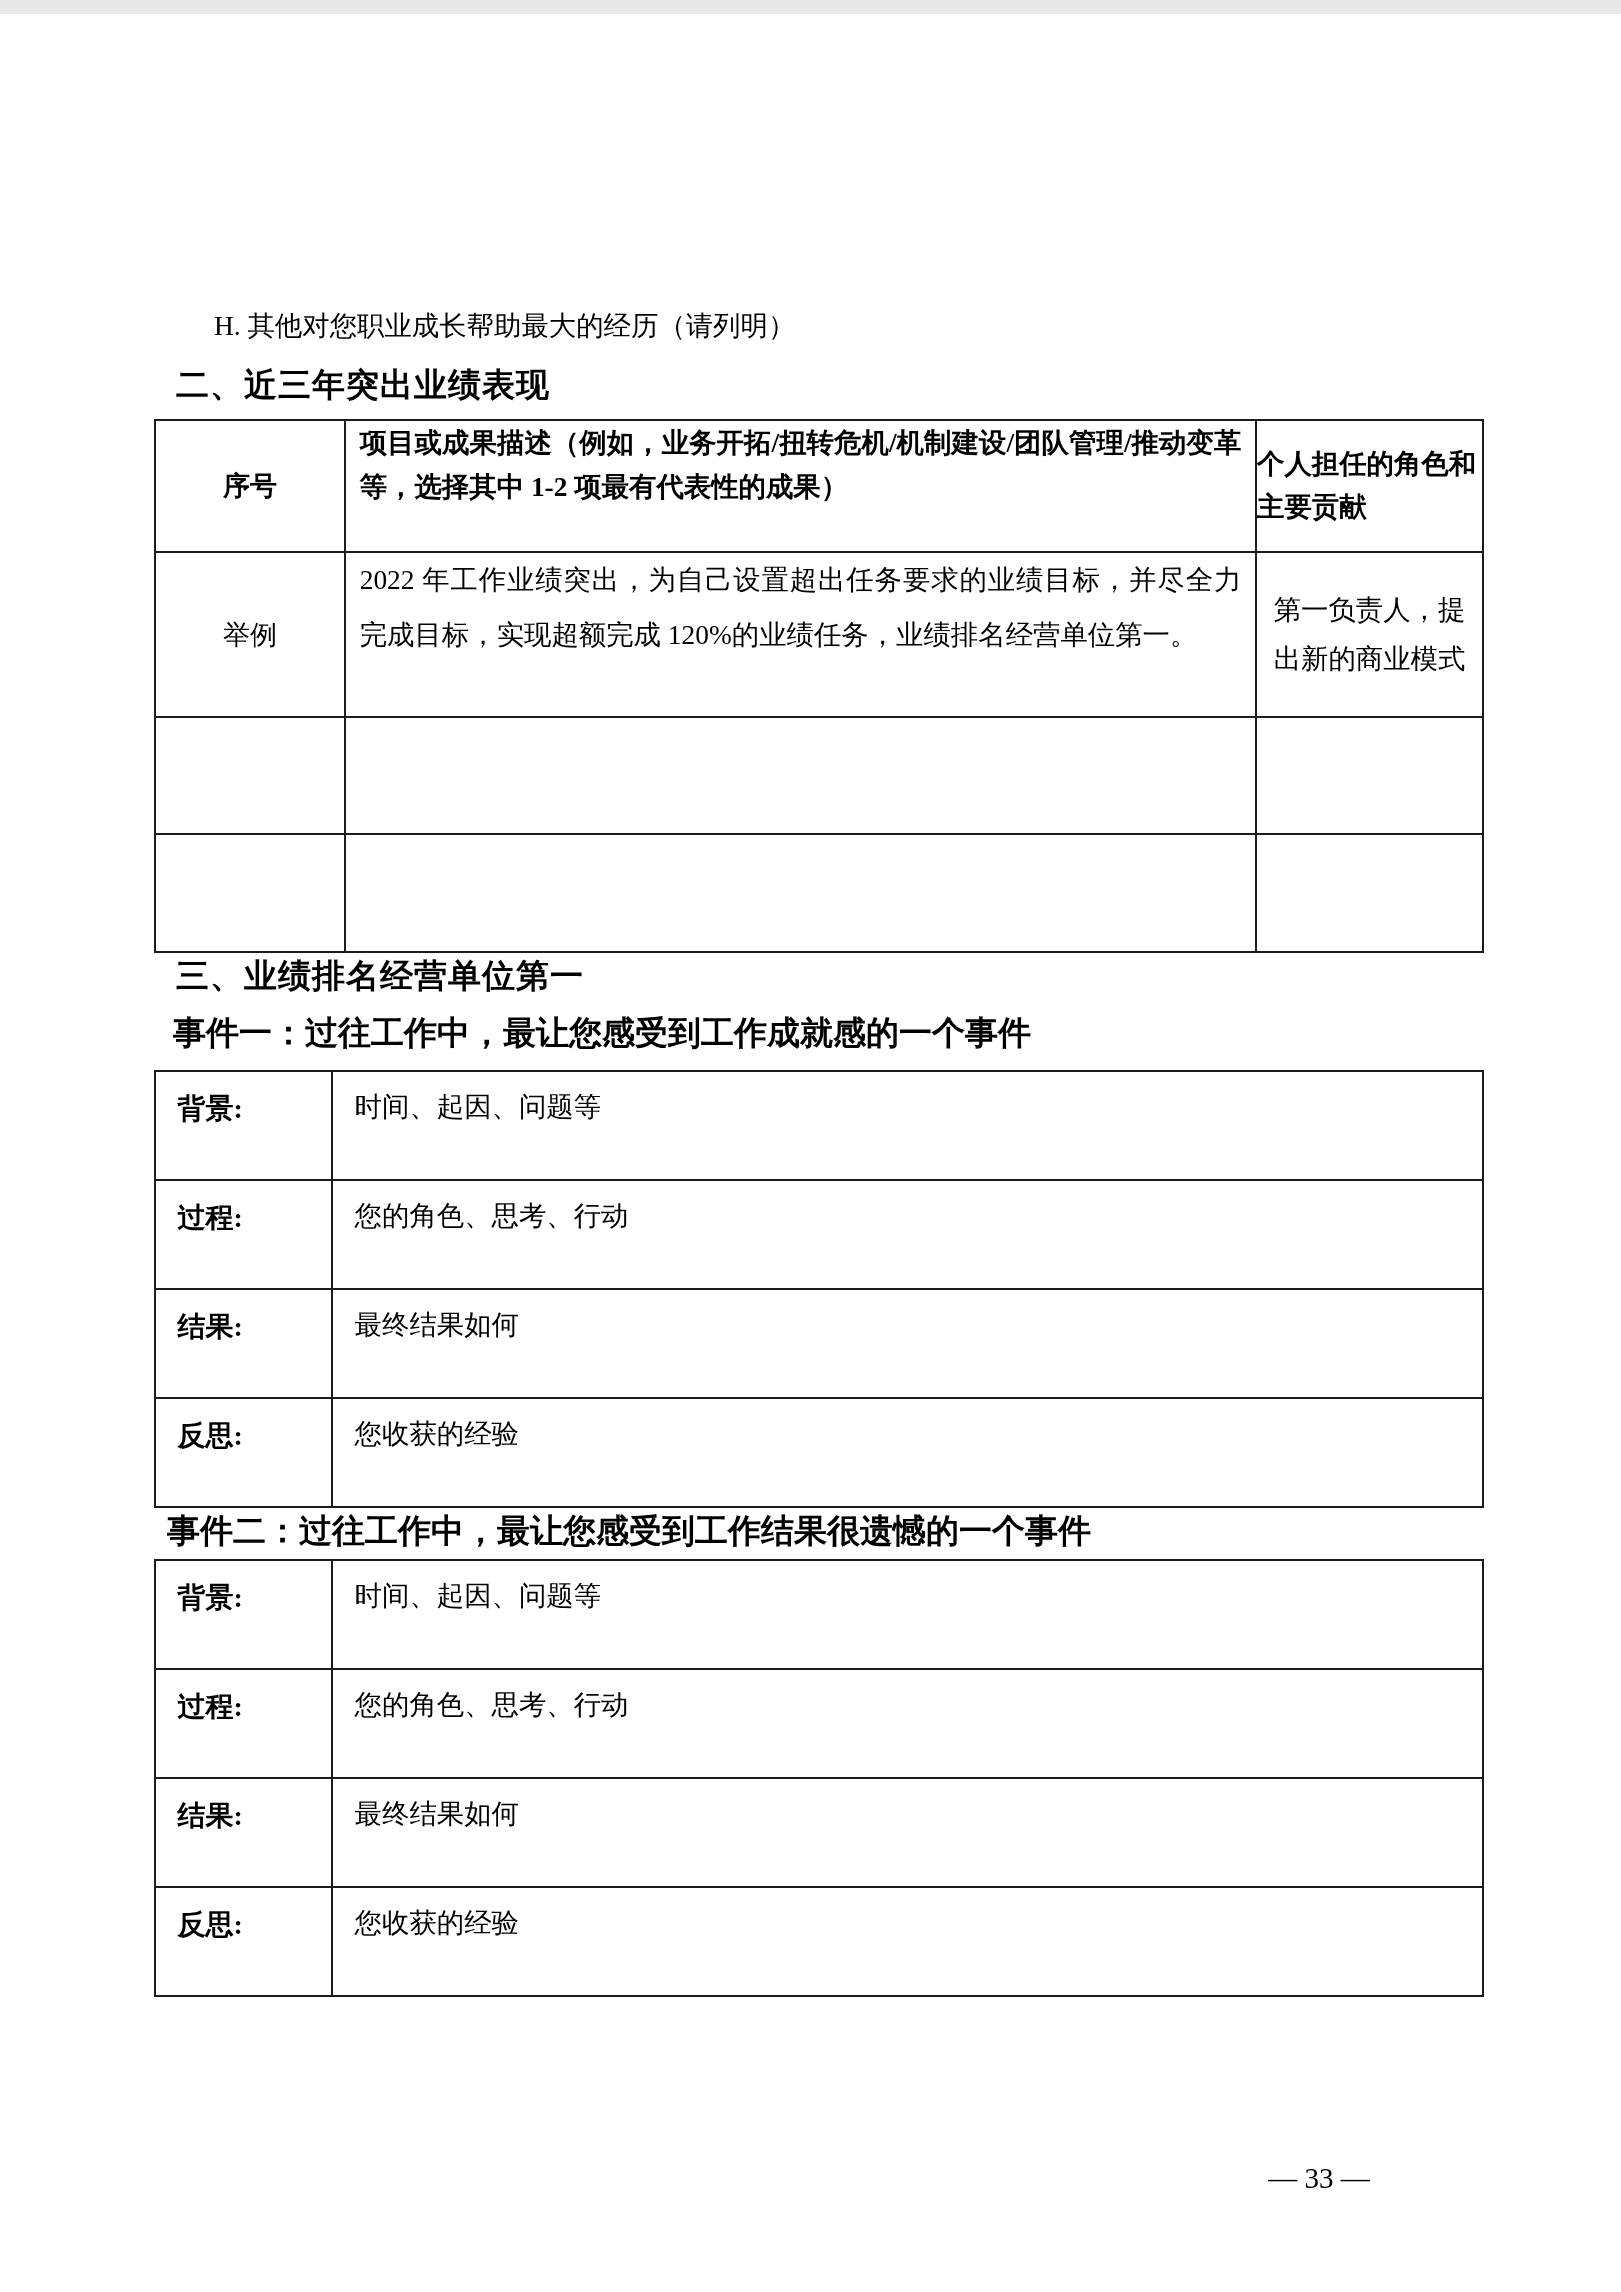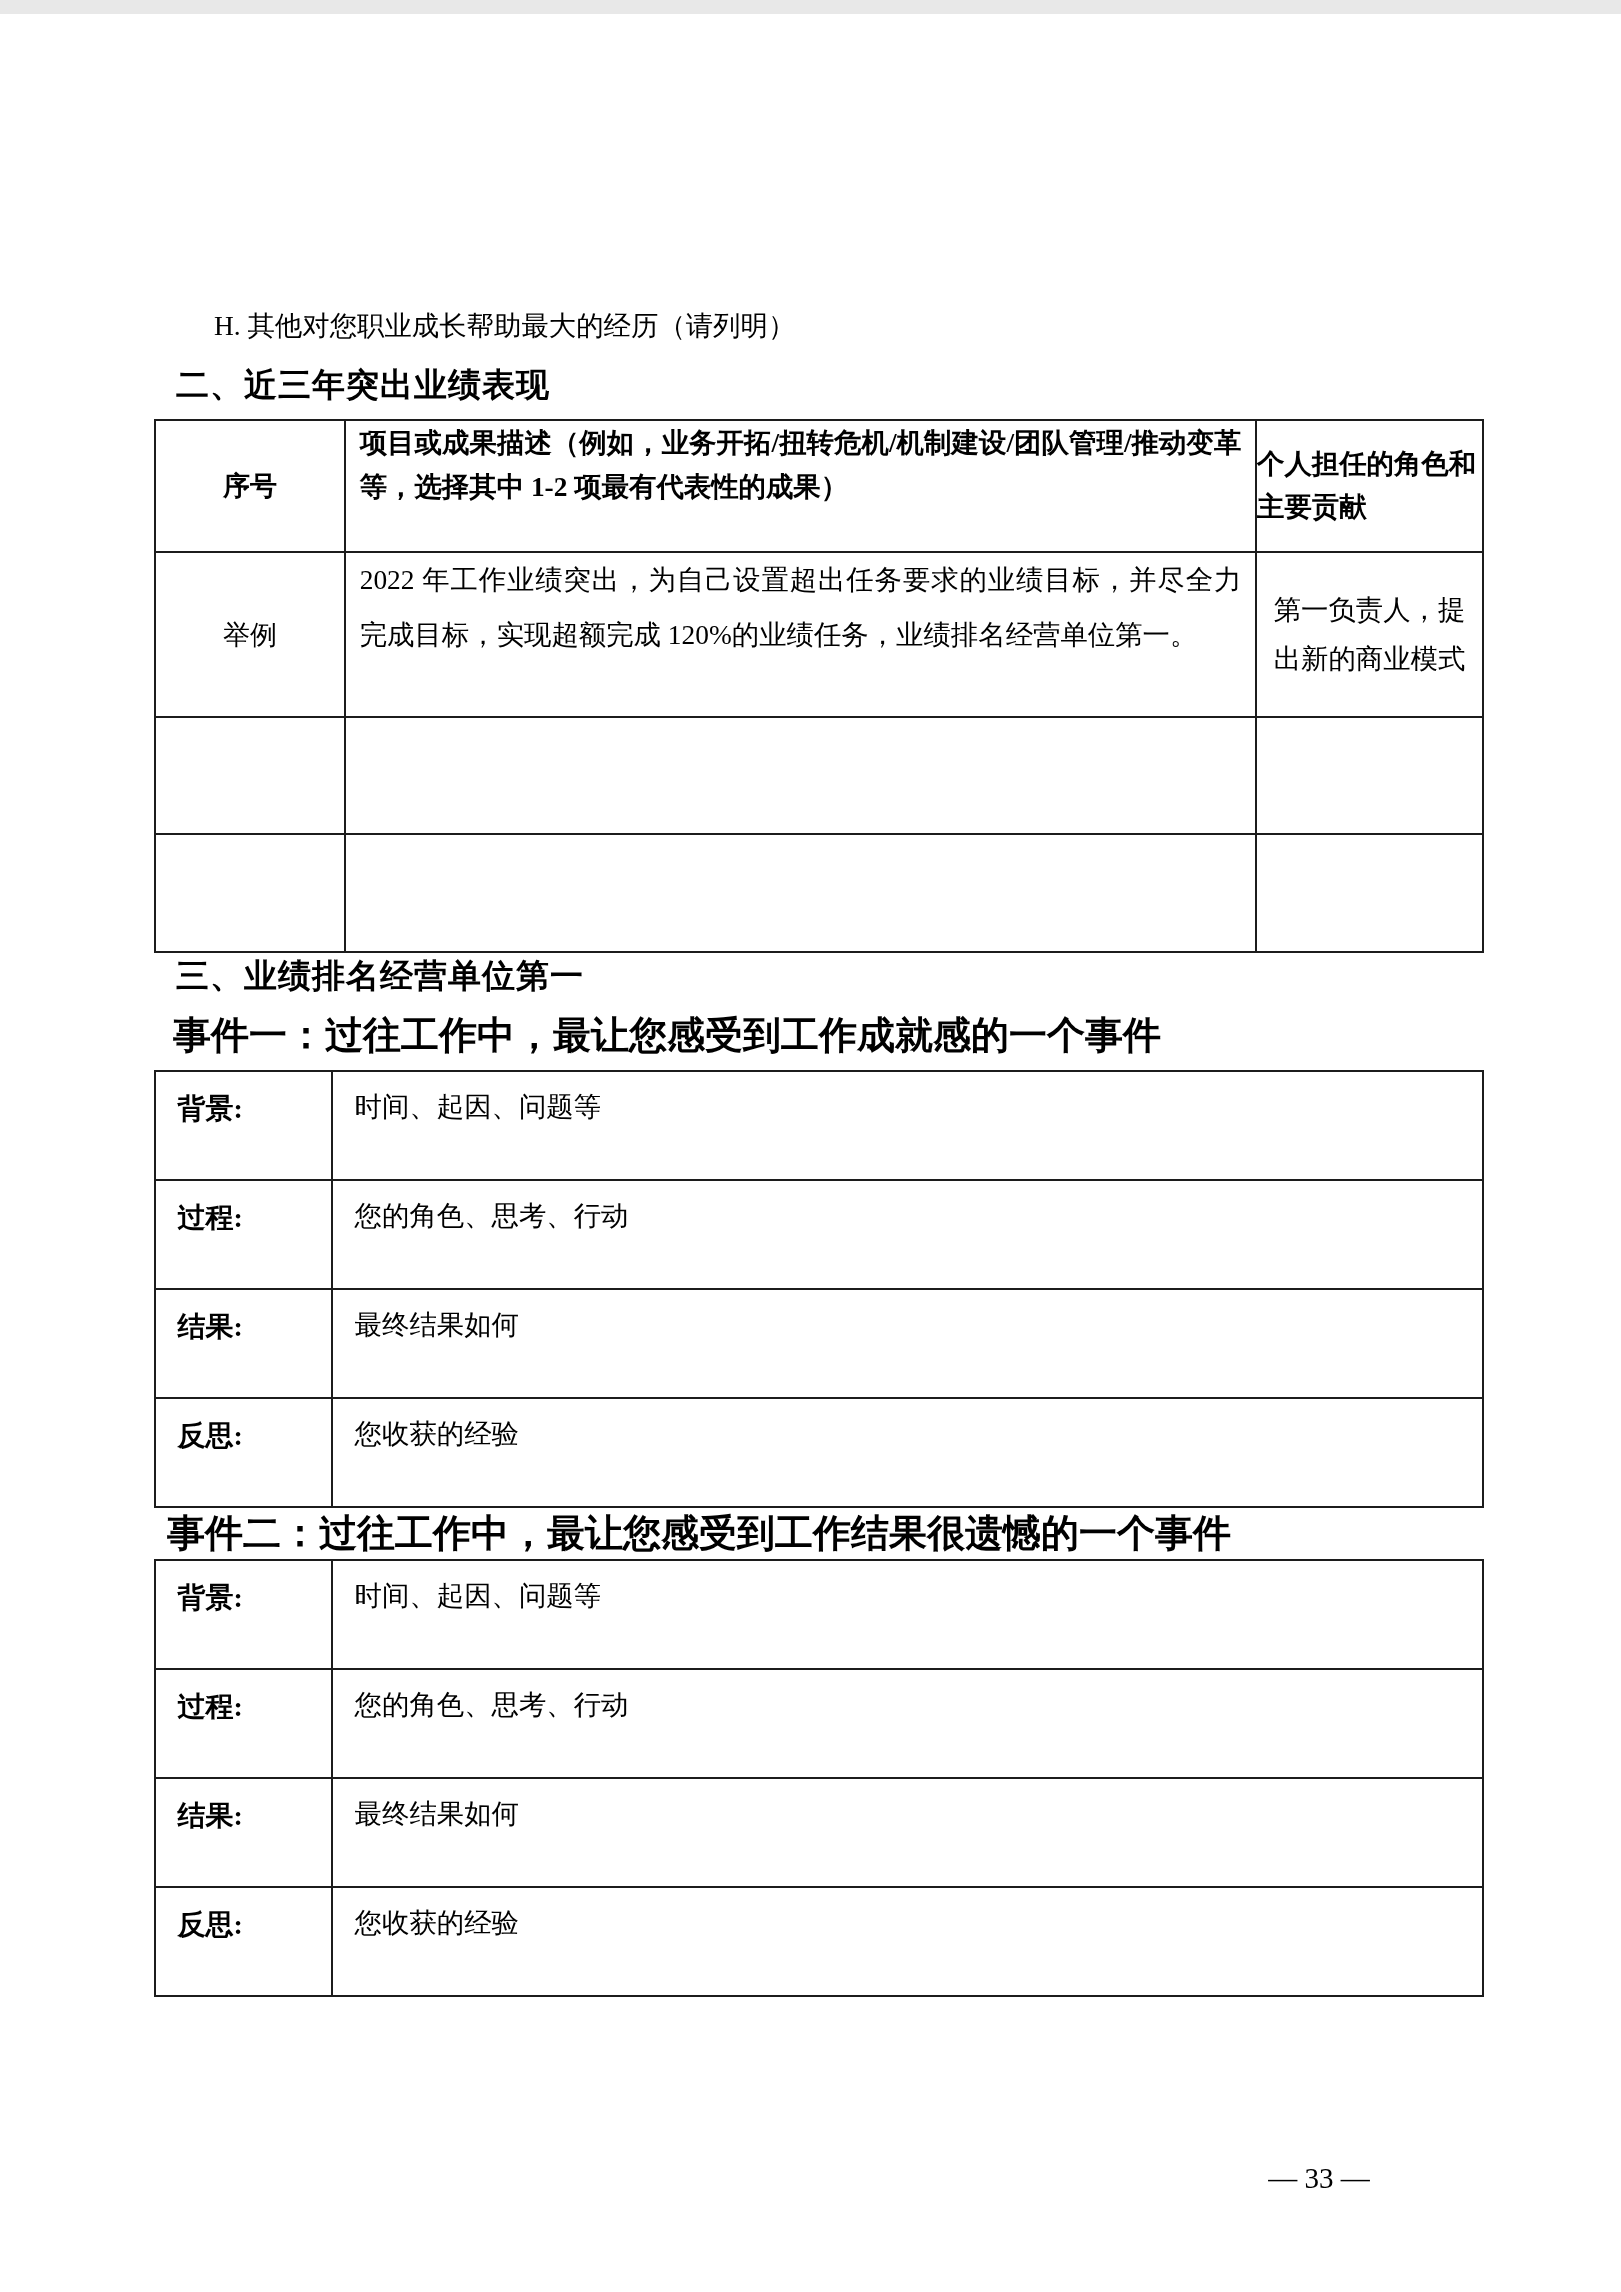--- a/index.html
+++ b/index.html
@@ -29,24 +29,24 @@
     line-height: 39px;
     font-weight: bold;
     font-family: "Liberation Sans", "DejaVu Sans", sans-serif;
     white-space: nowrap;
     letter-spacing: 1px;
   }
   .heading-2 { top: 351px; }
   .heading-3 { top: 942px; }
   .event-heading {
     position: absolute;
-    font-size: 38px;
+    font-size: 33px;
     line-height: 35px;
     font-weight: bold;
-    font-family: Liberation Serif, serif;
+    font-family: Liberation Mono, monospace;
     white-space: nowrap;
   }
   .event-1 { left: 173px; top: 1004px; }
   .event-2 { left: 167px; top: 1502px; }
 
   table {
     position: absolute;
     border-collapse: collapse;
     table-layout: fixed;
     width: 1328px;

